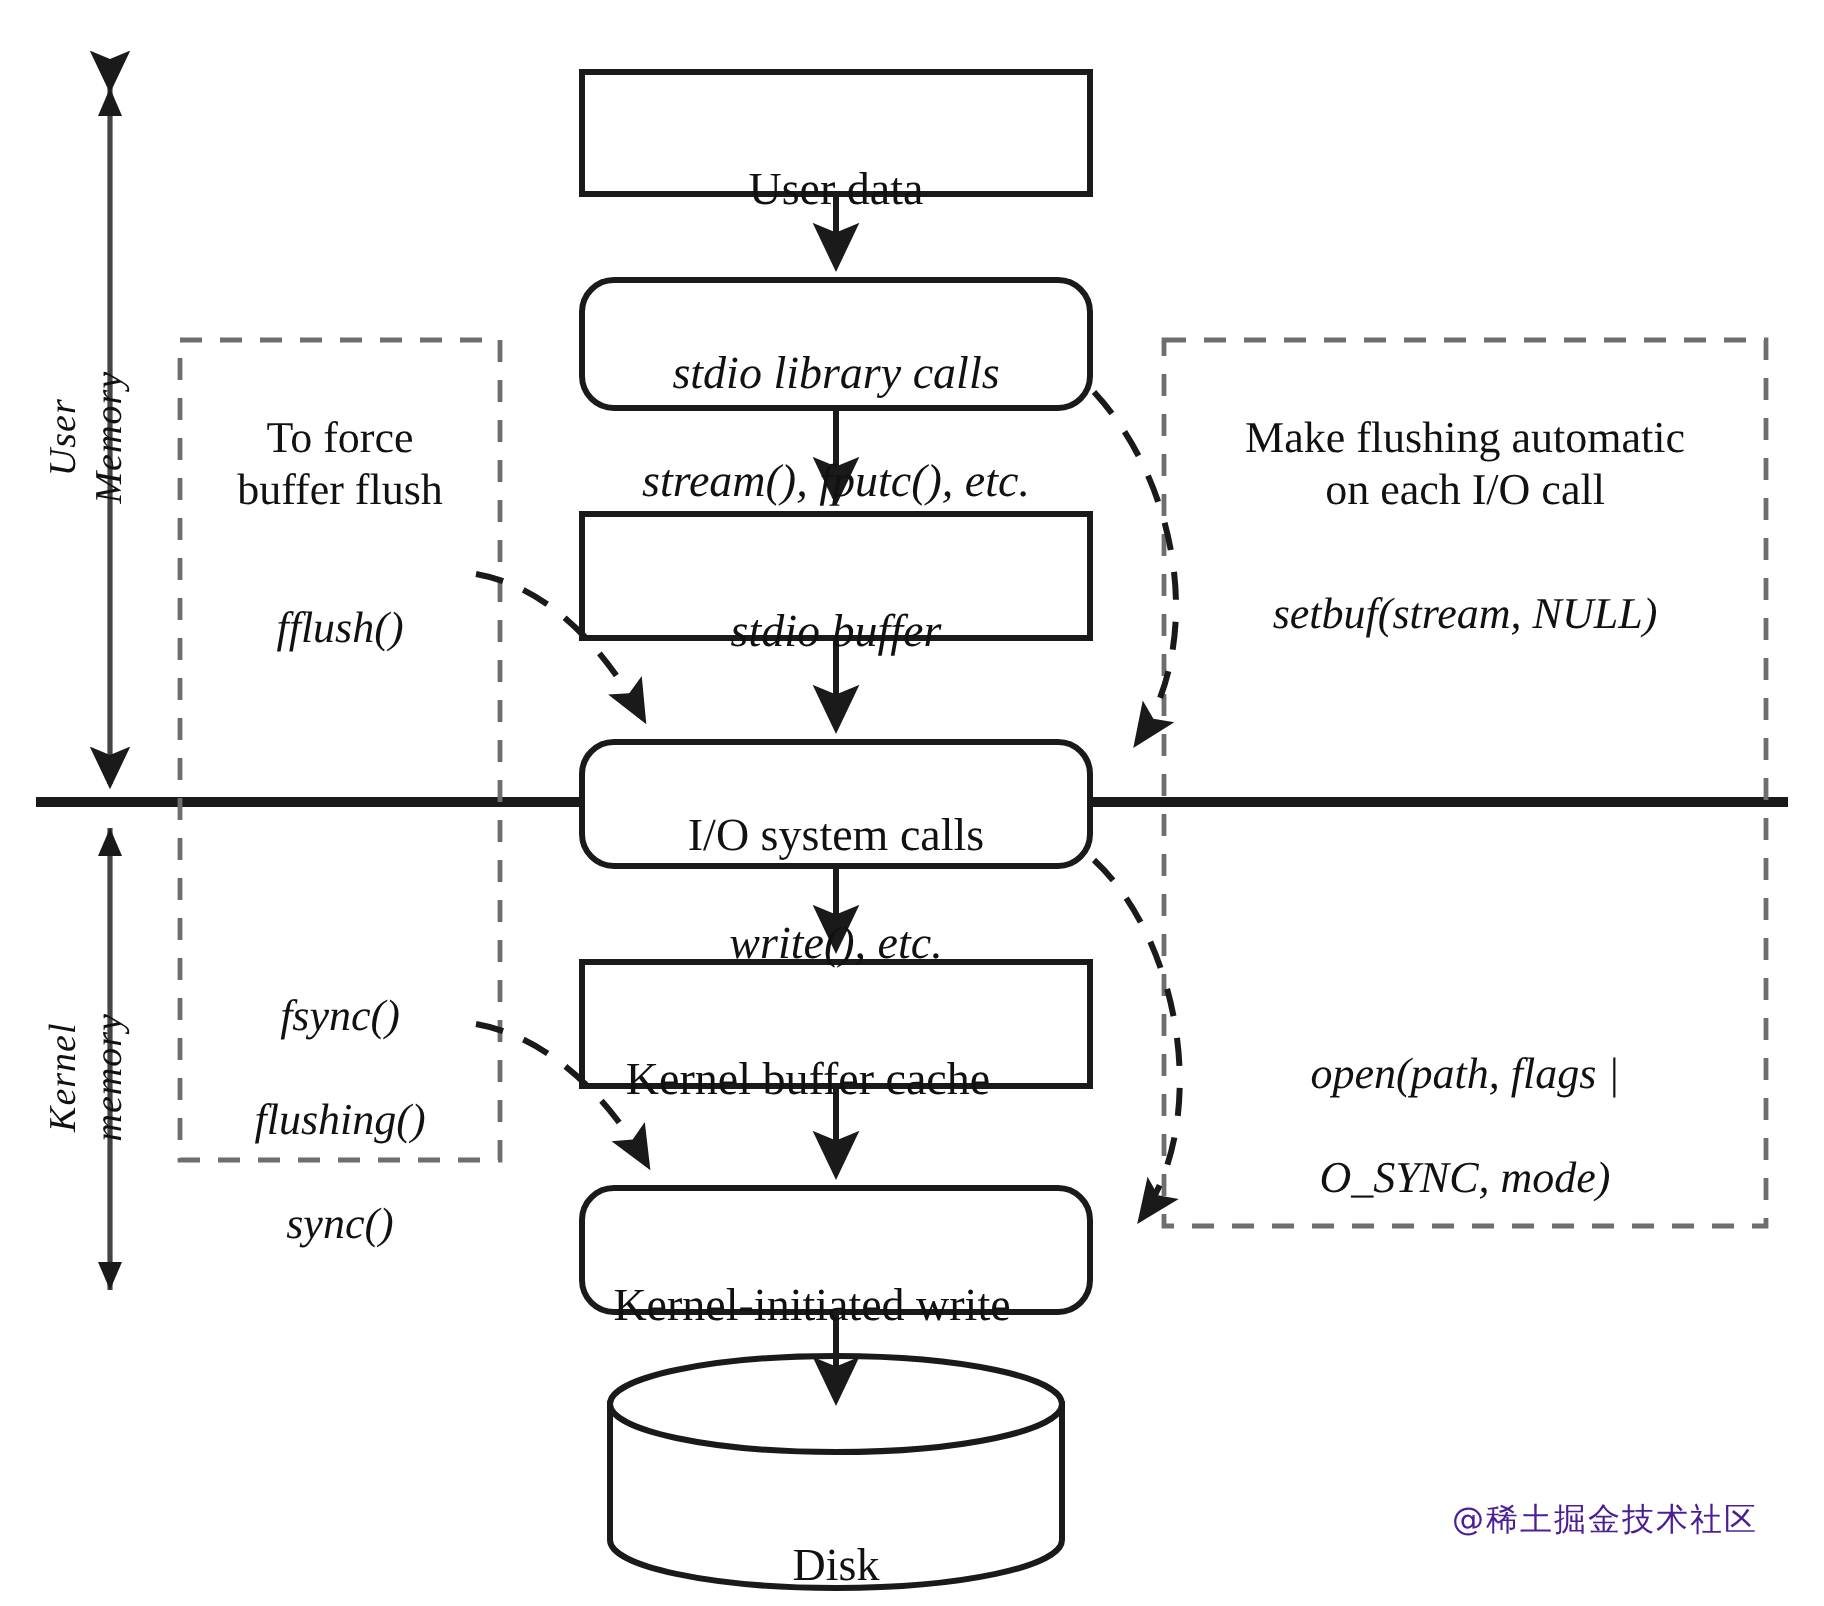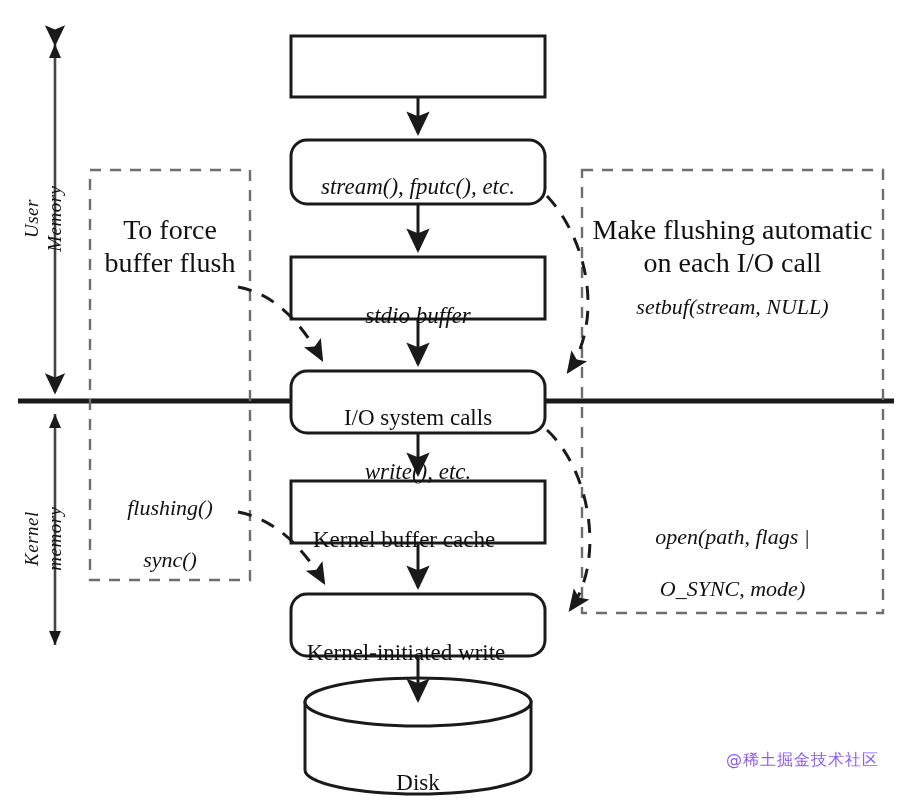--- a/index.html
+++ b/index.html
@@ -22,36 +22,36 @@
   .lbl{
     position:absolute;
     text-align:center;
     line-height:1.18;
     color:#111;
     white-space:pre-line;
     pointer-events:none;
   }
   .box-text{font-size:23px;}
   .box-text .it{font-style:italic;}
-  .panel-head{font-size:28px;}
+  .panel-head{font-size:22px;}
   .panel-code{font-size:22px;font-style:italic;}
   .side-label{
     font-size:19px;
     font-style:italic;
     letter-spacing:.5px;
   }
   .rot{
     transform-origin:50% 50%;
     transform:rotate(-90deg);
   }
   .watermark{
     position:absolute;
     font-family:"DejaVu Sans","Liberation Sans",sans-serif;
     font-size:16px;
-    color:#8b5cf6;
+    color:#4c1d95;
     letter-spacing:1px;
     white-space:nowrap;
   }
 </style>
 </head>
 <body>
 
 <div id="stage">
 
   <svg id="vec" viewBox="0 0 912 803">
@@ -123,22 +123,26 @@
   <div class="lbl side-label rot" style="left:-22px;top:185px;width:110px;">
     <span>User
 Memory</span>
   </div>
 
   <div class="lbl side-label rot" style="left:-22px;top:505px;width:110px;">
     <span>Kernel
 memory</span>
   </div>
 
+  <div class="lbl box-text" style="left:291px;top:54px;width:254px;">
+    <span>User data</span>
+  </div>
 
   <div class="lbl box-text" style="left:291px;top:146px;width:254px;">
+    <div><span class="it">stdio library calls</span></div>
     <div><span class="it">stream(), fputc(), etc.</span></div>
   </div>
 
   <div class="lbl box-text" style="left:291px;top:275px;width:254px;">
     <span class="it">stdio buffer</span>
   </div>
 
   <div class="lbl box-text" style="left:291px;top:377px;width:254px;">
     <div><span>I/O system calls</span></div>
     <div><span class="it">write(), etc.</span></div>
@@ -154,22 +158,26 @@
 
   <div class="lbl box-text" style="left:305px;top:742px;width:226px;">
     <span>Disk</span>
   </div>
 
   <div class="lbl panel-head" style="left:90px;top:180px;width:160px;">
     <span>To force
 buffer flush</span>
   </div>
 
+  <div class="lbl panel-code" style="left:90px;top:275px;width:160px;">
+    <span>fflush()</span>
+  </div>
 
   <div class="lbl panel-code" style="left:90px;top:469px;width:160px;">
+    <div><span>fsync()</span></div>
     <div><span>flushing()</span></div>
     <div><span>sync()</span></div>
   </div>
 
   <div class="lbl panel-head" style="left:582px;top:180px;width:301px;">
     <span>Make flushing automatic
 on each I/O call</span>
   </div>
 
   <div class="lbl panel-code" style="left:582px;top:268px;width:301px;">

